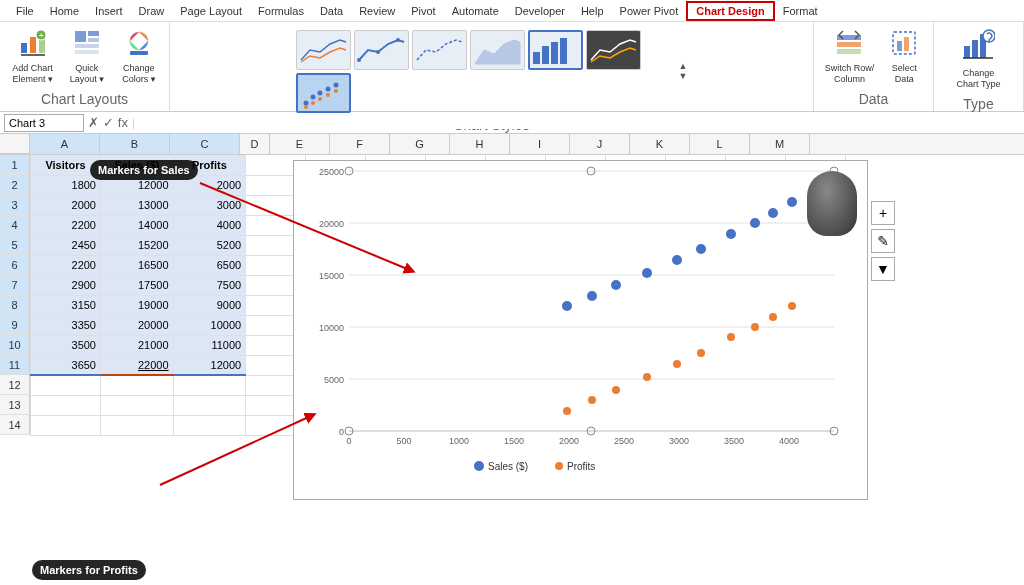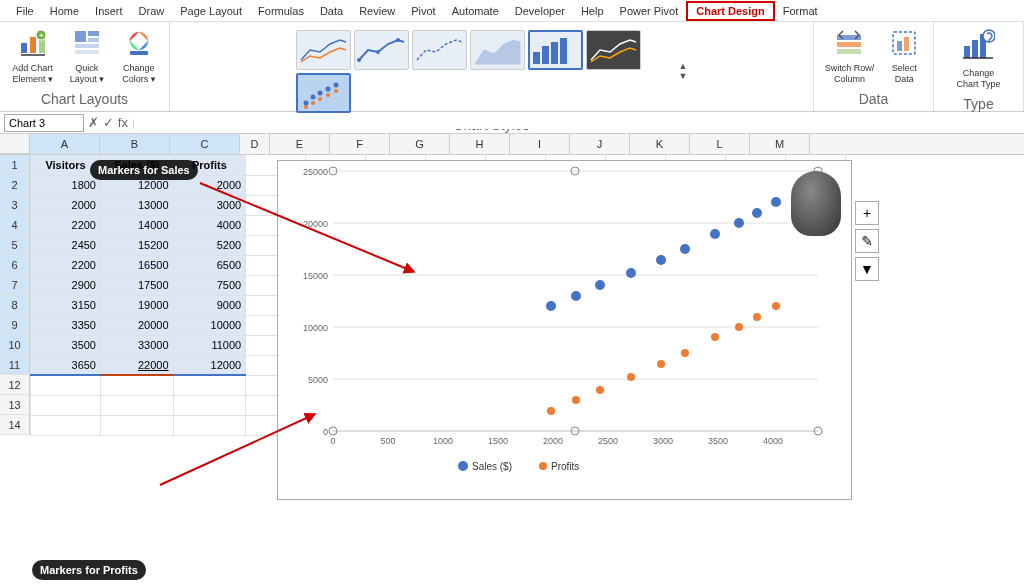--- a/index.html
+++ b/index.html
@@ -86,21 +86,21 @@
       height: 20px; font-size: 11px; padding: 0 4px; white-space: nowrap;
       text-align: right; min-width: 60px;
     }
     .grid-table td.text-left { text-align: left; }
     .grid-table td.header-cell { font-weight: bold; background: #dce6f5; text-align: center; }
     .grid-table td.selected-col { background: #dce6f5; padding-left: 37px; }
     .grid-table td.empty { background: #fff; }
 
     
     .chart-wrapper {
-      position: absolute; top: 5px; left: 247px; width: 575px; height: 340px;
+      position: absolute; top: 5px; left: 263px; width: 575px; height: 340px;
       background: #fff; border: 1px solid #aaa; z-index: 10;
     }
     .chart-inner { width: 100%; height: 100%; position: relative; }
 
     
     .mouse-icon {
       position: absolute; top: 10px; right: 10px; width: 50px; height: 65px;
       background: radial-gradient(ellipse at 40% 30%, #888 0%, #555 60%, #333 100%);
       border-radius: 25px 25px 20px 20px; z-index: 25;
     }
@@ -441,21 +441,21 @@
           </tr>
           <tr>
             <td class="selected-col">3350</td>
             <td class="selected-col">20000</td>
             <td class="selected-col">10000</td>
             <td class="empty"></td>
             <td class="empty" colspan="9"></td>
           </tr>
           <tr>
             <td class="selected-col">3500</td>
-            <td class="selected-col">33000</td>
+            <td class="selected-col">21000</td>
             <td class="selected-col">11000</td>
             <td class="empty"></td>
             <td class="empty" colspan="9"></td>
           </tr>
           <tr>
             <td class="selected-col" style="border-bottom:2px solid #4472c4;">3650</td>
             <td class="selected-col" style="border-bottom:2px solid #c2410c;text-decoration:underline;">22000</td>
             <td class="selected-col" style="border-bottom:2px solid #4472c4;">12000</td>
             <td class="empty"></td>
             <td class="empty" colspan="9"></td>

